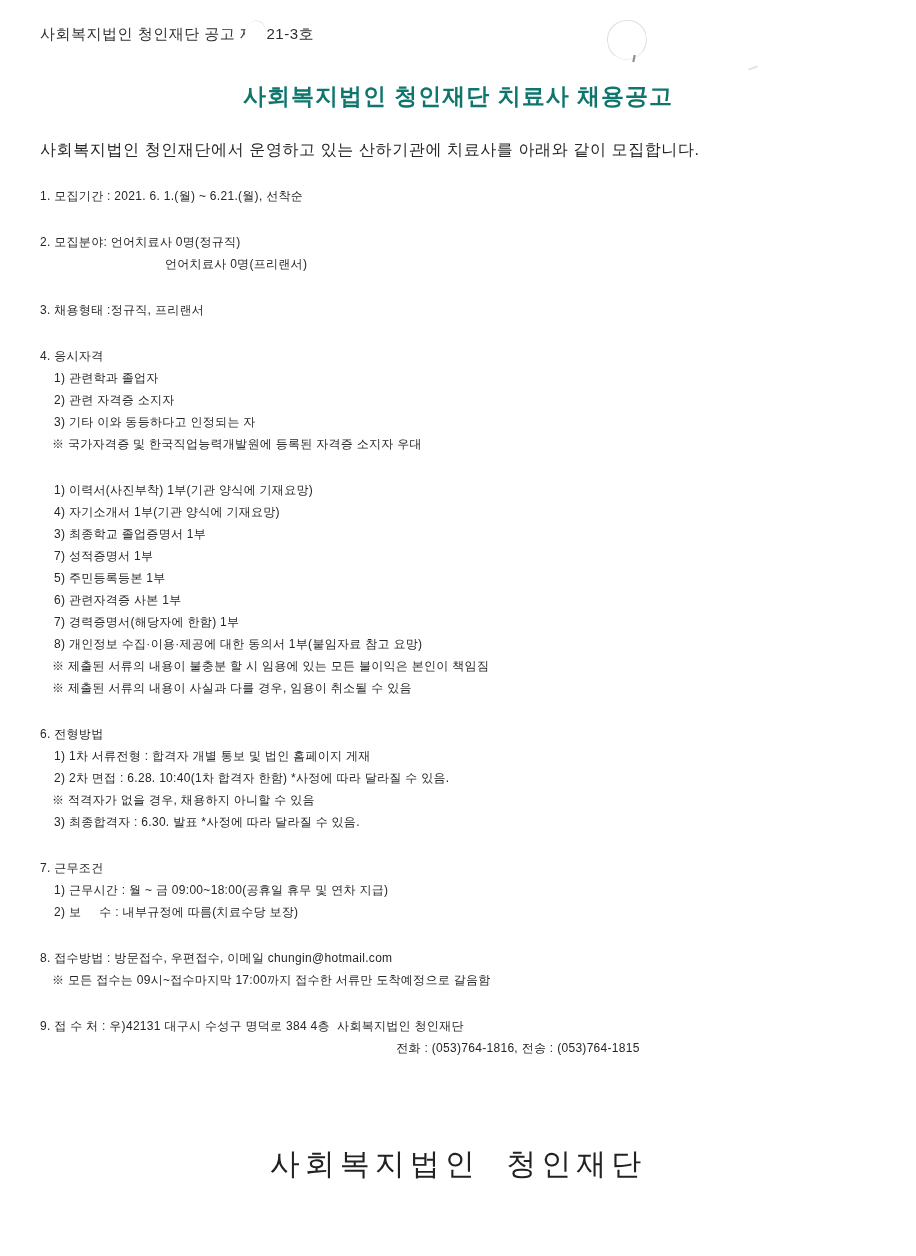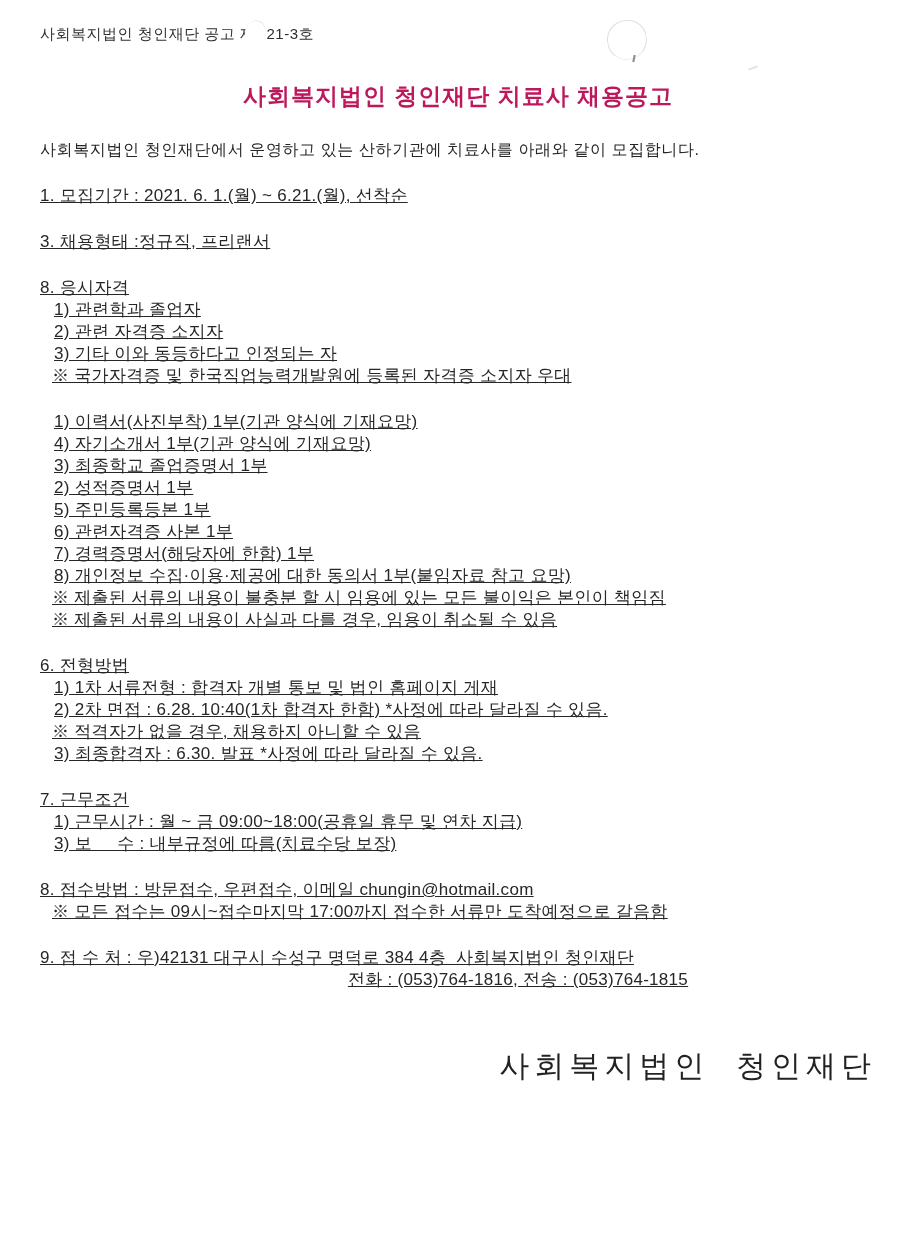--- a/index.html
+++ b/index.html
@@ -65,47 +65,46 @@
     background: #e4e4e4;
     transform: rotate(-20deg);
   }
   .title {
     margin: 36px 0 0 0;
     text-align: center;
     font-size: 23px;
     line-height: 30px;
     font-weight: 700;
     letter-spacing: 1px;
-    color: #be185d;
+    color: #0f766e;
     white-space: pre-wrap;
   }
   .intro {
     margin: 28px 0 16px 0;
     font-size: 16px;
     line-height: 22px;
     letter-spacing: 0.6px;
     white-space: pre-wrap;
   }
   .section {
     margin-top: 24px;
   }
   .line {
-    font-size: 17px;
+    font-size: 12px;
     line-height: 22px;
     letter-spacing: 0.3px;
     white-space: pre-wrap;
-    text-decoration: underline;
   }
   .li-num  { padding-left: 14px; }
   .li-note { padding-left: 12px; }
   .li-indent2 { padding-left: 125px; }
   .li-phone   { padding-left: 120px; text-align: center; }
   .footer {
-    margin-top: 56px;
-    text-align: right;
+    margin-top: 86px;
+    text-align: center;
     font-size: 30px;
     line-height: 38px;
     letter-spacing: 5px;
     color: #222222;
     white-space: pre-wrap;
   }
 </style>
 </head>
 <body>
 
@@ -118,58 +117,62 @@
   <div class="pen-dash"></div>
 
   <h1 class="title">사회복지법인 청인재단 치료사 채용공고</h1>
 
   <p class="intro">사회복지법인 청인재단에서 운영하고 있는 산하기관에 치료사를 아래와 같이 모집합니다.</p>
 
   <div class="section">
     <div class="line">1. 모집기간 : 2021. 6. 1.(월) ~ 6.21.(월), 선착순</div>
   </div>
 
+  <div class="section">
+    <div class="line">2. 모집분야: 언어치료사 0명(정규직)</div>
+    <div class="line li-indent2">언어치료사 0명(프리랜서)</div>
+  </div>
 
   <div class="section">
     <div class="line">3. 채용형태 :정규직, 프리랜서</div>
   </div>
 
   <div class="section">
-    <div class="line">8. 응시자격</div>
+    <div class="line">4. 응시자격</div>
     <div class="line li-num">1) 관련학과 졸업자</div>
     <div class="line li-num">2) 관련 자격증 소지자</div>
     <div class="line li-num">3) 기타 이와 동등하다고 인정되는 자</div>
     <div class="line li-note">※ 국가자격증 및 한국직업능력개발원에 등록된 자격증 소지자 우대</div>
   </div>
 
   <div class="section">
     <div class="line li-num">1) 이력서(사진부착) 1부(기관 양식에 기재요망)</div>
     <div class="line li-num">4) 자기소개서 1부(기관 양식에 기재요망)</div>
     <div class="line li-num">3) 최종학교 졸업증명서 1부</div>
-    <div class="line li-num">2) 성적증명서 1부</div>
+    <div class="line li-num">7) 성적증명서 1부</div>
     <div class="line li-num">5) 주민등록등본 1부</div>
     <div class="line li-num">6) 관련자격증 사본 1부</div>
     <div class="line li-num">7) 경력증명서(해당자에 한함) 1부</div>
     <div class="line li-num">8) 개인정보 수집·이용·제공에 대한 동의서 1부(붙임자료 참고 요망)</div>
     <div class="line li-note">※ 제출된 서류의 내용이 불충분 할 시 임용에 있는 모든 불이익은 본인이 책임짐</div>
     <div class="line li-note">※ 제출된 서류의 내용이 사실과 다를 경우, 임용이 취소될 수 있음</div>
   </div>
 
   <div class="section">
     <div class="line">6. 전형방법</div>
     <div class="line li-num">1) 1차 서류전형 : 합격자 개별 통보 및 법인 홈페이지 게재</div>
     <div class="line li-num">2) 2차 면접 : 6.28. 10:40(1차 합격자 한함) *사정에 따라 달라질 수 있음.</div>
     <div class="line li-note">※ 적격자가 없을 경우, 채용하지 아니할 수 있음</div>
     <div class="line li-num">3) 최종합격자 : 6.30. 발표 *사정에 따라 달라질 수 있음.</div>
   </div>
 
   <div class="section">
     <div class="line">7. 근무조건</div>
     <div class="line li-num">1) 근무시간 : 월 ~ 금 09:00~18:00(공휴일 휴무 및 연차 지급)</div>
-    <div class="line li-num">3) 보     수 : 내부규정에 따름(치료수당 보장)</div>
+    <div class="line li-num">2) 보     수 : 내부규정에 따름(치료수당 보장)</div>
   </div>
 
   <div class="section">
     <div class="line">8. 접수방법 : 방문접수, 우편접수, 이메일 chungin@hotmail.com</div>
     <div class="line li-note">※ 모든 접수는 09시~접수마지막 17:00까지 접수한 서류만 도착예정으로 갈음함</div>
   </div>
 
   <div class="section">
     <div class="line">9. 접 수 처 : 우)42131 대구시 수성구 명덕로 384 4층  사회복지법인 청인재단</div>
     <div class="line li-phone">전화 : (053)764-1816, 전송 : (053)764-1815</div>

